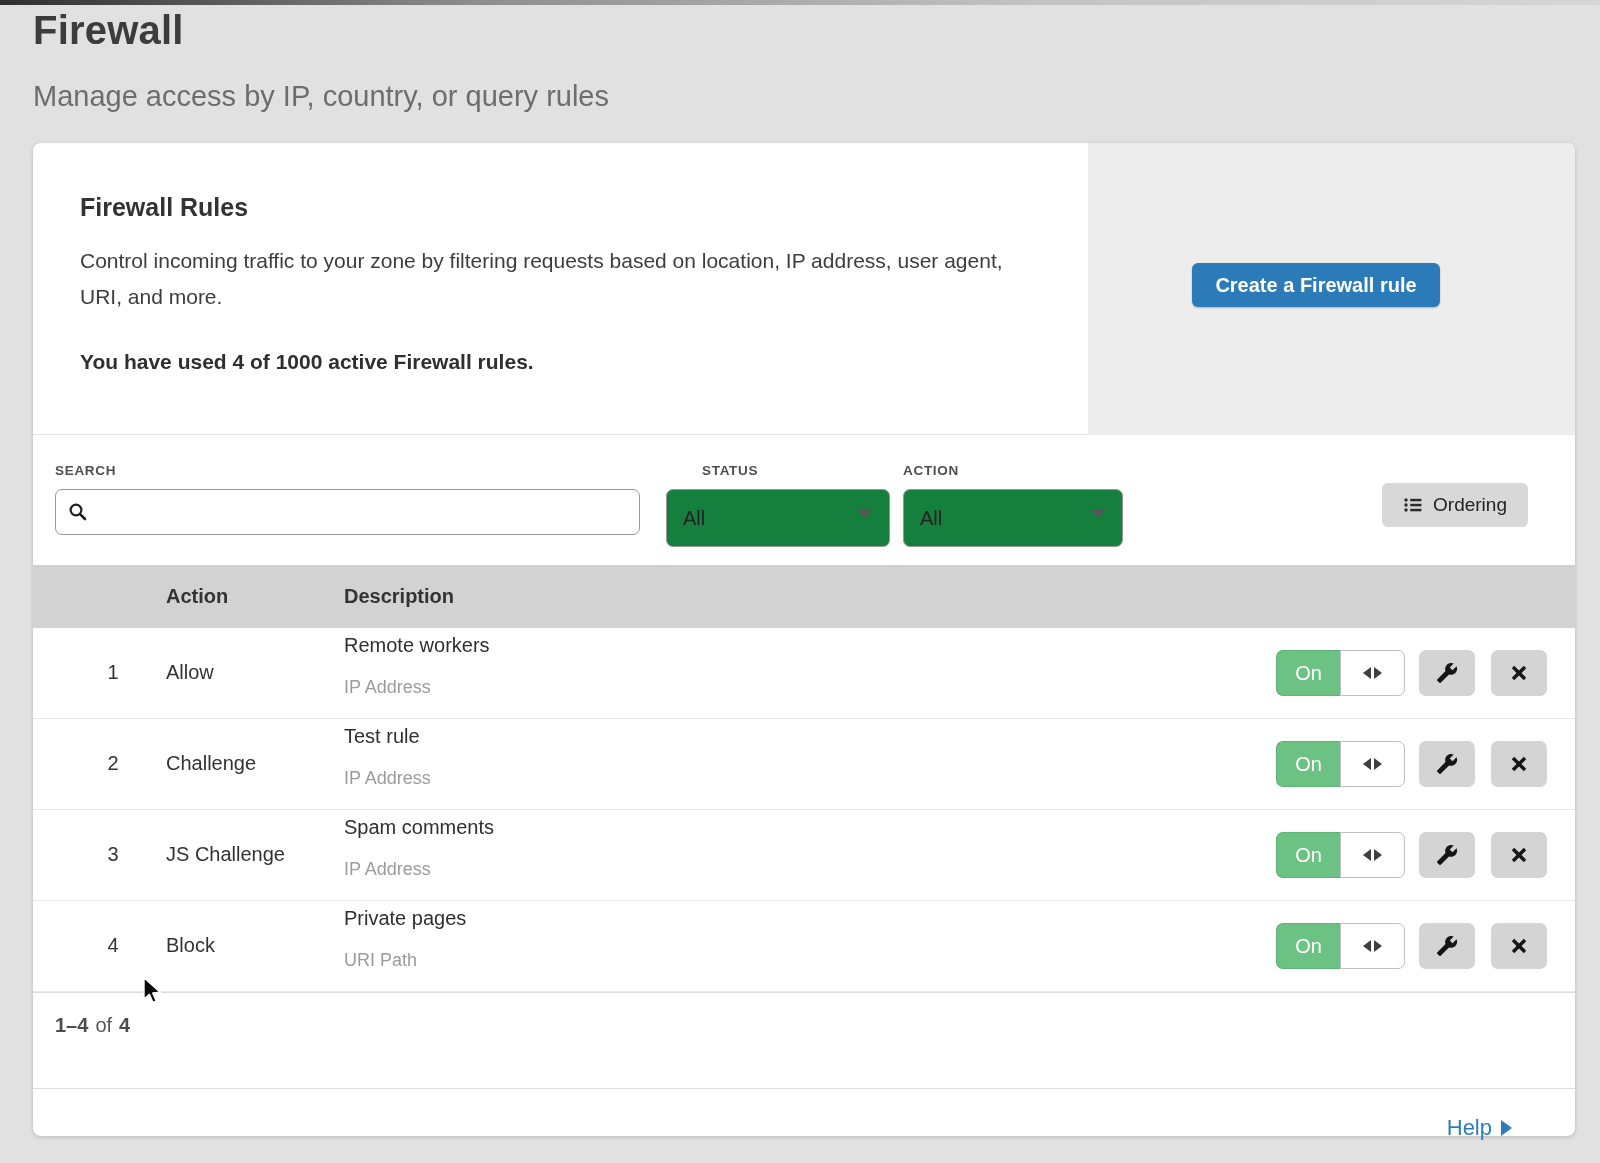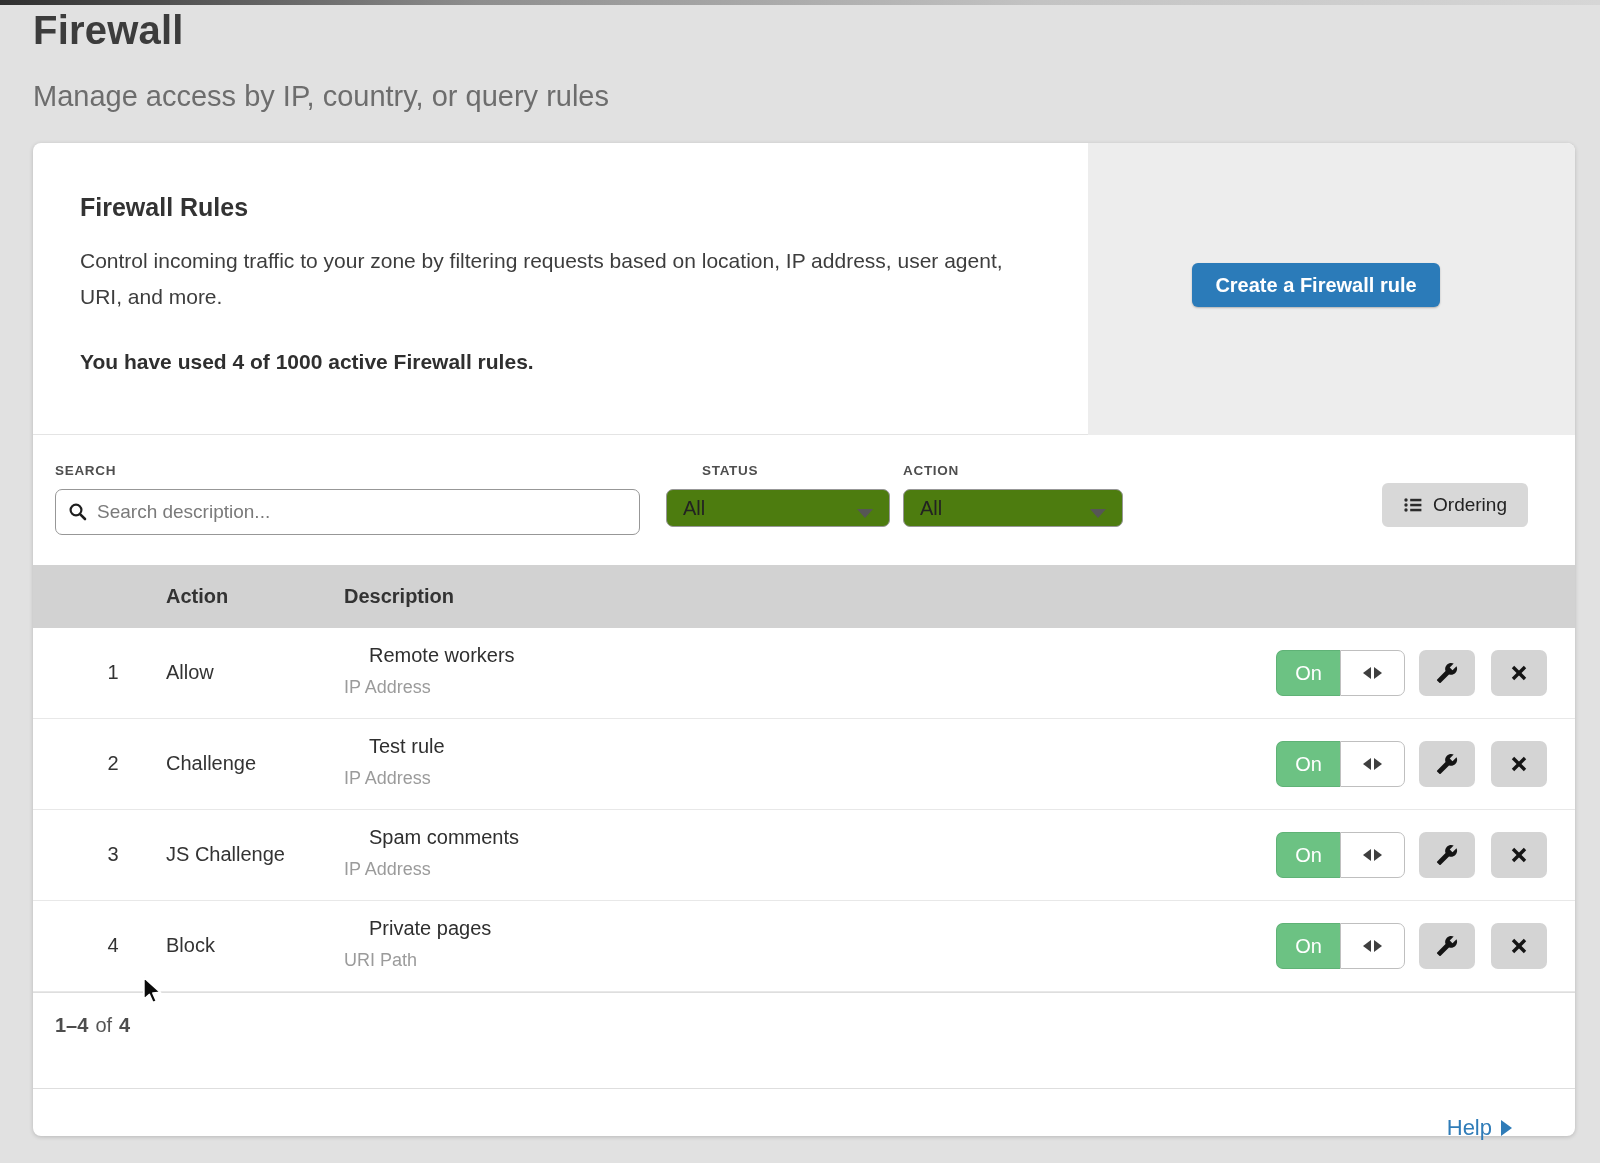--- a/index.html
+++ b/index.html
@@ -58,22 +58,22 @@
     border:1px solid #979797; border-radius:7px; background:#fff;
     display:flex; align-items:center; padding:0 12px;
   }
   .search-box svg{ flex:0 0 auto; margin-right:9px; }
   .search-input{
     flex:1; border:none; outline:none; font-family:"Liberation Sans",sans-serif;
     font-size:19px; color:#333; background:transparent;
   }
   .search-input::placeholder{ color:#7a7a7a; }
   .select-box{
-    position:absolute; top:54px; height:38px;
-    border:1px solid #979797; border-radius:7px; background:#4d7c0f;
+    position:absolute; top:54px; height:58px;
+    border:1px solid #979797; border-radius:7px; background:#15803d;
     display:flex; align-items:center; padding:8px 16px; cursor:pointer;
   }
   .sel-status{ left:633px; width:224px; }
   .sel-action{ left:870px; width:220px; }
   .select-value{ font-size:20px; color:#222; }
   .caret{
     position:absolute; right:16px; top:19px; width:0; height:0;
     border-left:8px solid transparent; border-right:8px solid transparent;
     border-top:9px solid #565656;
   }
@@ -88,21 +88,21 @@
     height:63px; background:#d2d2d2; position:relative;
     display:flex; align-items:center;
   }
   .th-action{ position:absolute; left:133px; font-size:20px; font-weight:700; color:#333; }
   .th-desc{ position:absolute; left:311px; font-size:20px; font-weight:700; color:#333; }
   .trow{
     position:relative; height:91px; background:#fff; border-bottom:1px solid #e8e8e8;
   }
   .row-index{ position:absolute; left:64px; top:33px; width:32px; text-align:center; font-size:20px; color:#333; }
   .row-action{ position:absolute; left:133px; top:33px; font-size:20px; color:#333; }
-  .row-desc-title{ position:absolute; left:311px; top:16px; font-size:20px; color:#2f2f2f;margin-left:25px; }
+  .row-desc-title{ position:absolute; left:311px; top:6px; font-size:20px; color:#2f2f2f; }
   .row-desc-sub{ position:absolute; left:311px; top:49px; font-size:18px; color:#9b9b9b; }
   .row-controls{
     position:absolute; right:28px; top:22px; height:46px;
     display:flex; align-items:center;
   }
   .toggle{ display:flex; height:46px; cursor:pointer; }
   .toggle-on{
     width:64px; height:46px; background:#6cc283; border:1px solid #5fb276;
     border-right:none; border-radius:7px 0 0 7px;
     color:#fff; font-size:20px; display:flex; align-items:center; justify-content:center;
@@ -161,21 +161,20 @@
     </div>
   </div>
 
   <div class="filters">
     <span class="filter-label lbl-search">SEARCH</span>
     <div class="search-box">
       <svg width="20" height="20" viewBox="0 0 20 20">
         <circle cx="8" cy="8" r="5.4" fill="none" stroke="#1e1e1e" stroke-width="2.2"></circle>
         <line x1="12.3" y1="12.3" x2="17" y2="17" stroke="#1e1e1e" stroke-width="2.6" stroke-linecap="round"></line>
       </svg>
-      <input class="search-input" type="text" placeholder="Search description..." style="">
     </div>
 
     <span class="filter-label lbl-status">STATUS</span>
     <div class="select-box sel-status">
       <span class="select-value">All</span>
       <span class="caret"></span>
     </div>
 
     <span class="filter-label lbl-action">ACTION</span>
     <div class="select-box sel-action">

